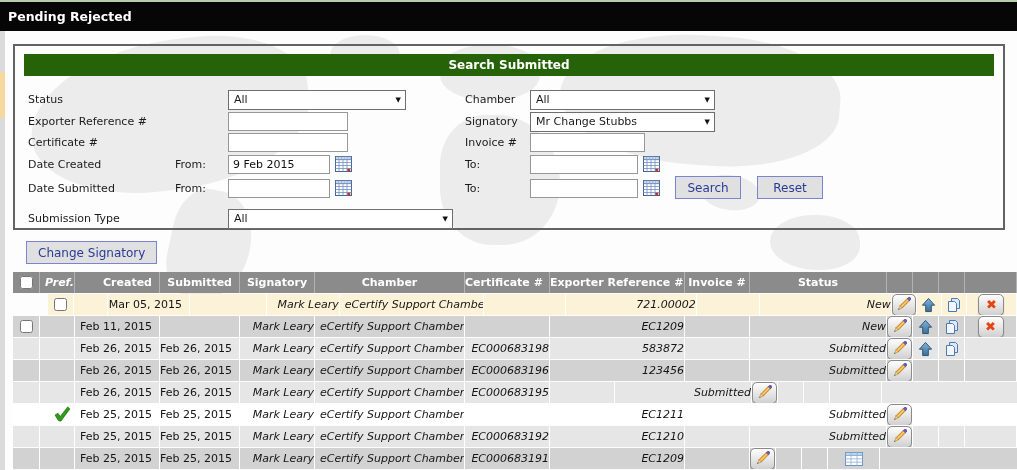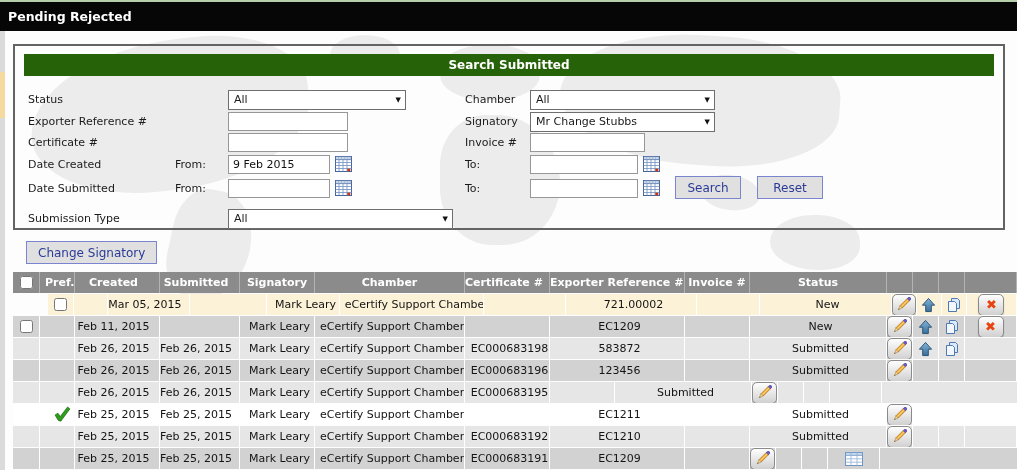--- a/index.html
+++ b/index.html
@@ -34,21 +34,21 @@
   #change-signatory{left:26px;top:241px;height:23px;padding:0 11px;}
   
   #shipments-table{position:absolute;left:13px;top:272px;width:1004px;z-index:2;}
   .trow{display:flex;height:21px;margin-bottom:1px;}
   .thead{background:#8b8b8b;}
   .th{box-sizing:border-box;border-right:1px solid #b3b3b3;color:#fff;font-weight:bold;line-height:21px;
       white-space:nowrap;overflow:hidden;}
   .td{box-sizing:border-box;border-right:1px solid #fff;line-height:21px;color:#141414;
       white-space:nowrap;overflow:hidden;display:block;}
   .bg-cream{background:#fcf2d8;margin-left:35px;} .bg-light{background:#e6e6e6;} .bg-dark{background:#d2d2d2;} .bg-white{background:#fff;}
-  .al-l{text-align:center;padding-left:5px;} .al-r{text-align:center;padding-right:7px;} .al-c{text-align:center;}
+  .al-l{text-align:right;padding-left:5px;font-style:italic;} .al-r{text-align:right;padding-right:7px;} .al-c{text-align:center;}
   .act{display:flex;align-items:center;justify-content:center;}
   .cb{width:13px;height:13px;margin:4px 0 0 0;}
   .icon-btn{width:24px;height:20px;border:1px solid #8a8a8a;border-radius:5px;
             background:linear-gradient(#fefefe,#d0d0d0);display:inline-flex;align-items:center;justify-content:center;
             box-shadow:0 1px 1px rgba(0,0,0,.3);cursor:pointer;}
   .aicon{display:inline-flex;align-items:center;cursor:pointer;}
   .xglyph{color:#e8430f;font-weight:bold;font-size:13px;line-height:1;}
   svg{display:block;}
 </style>
 </head>

